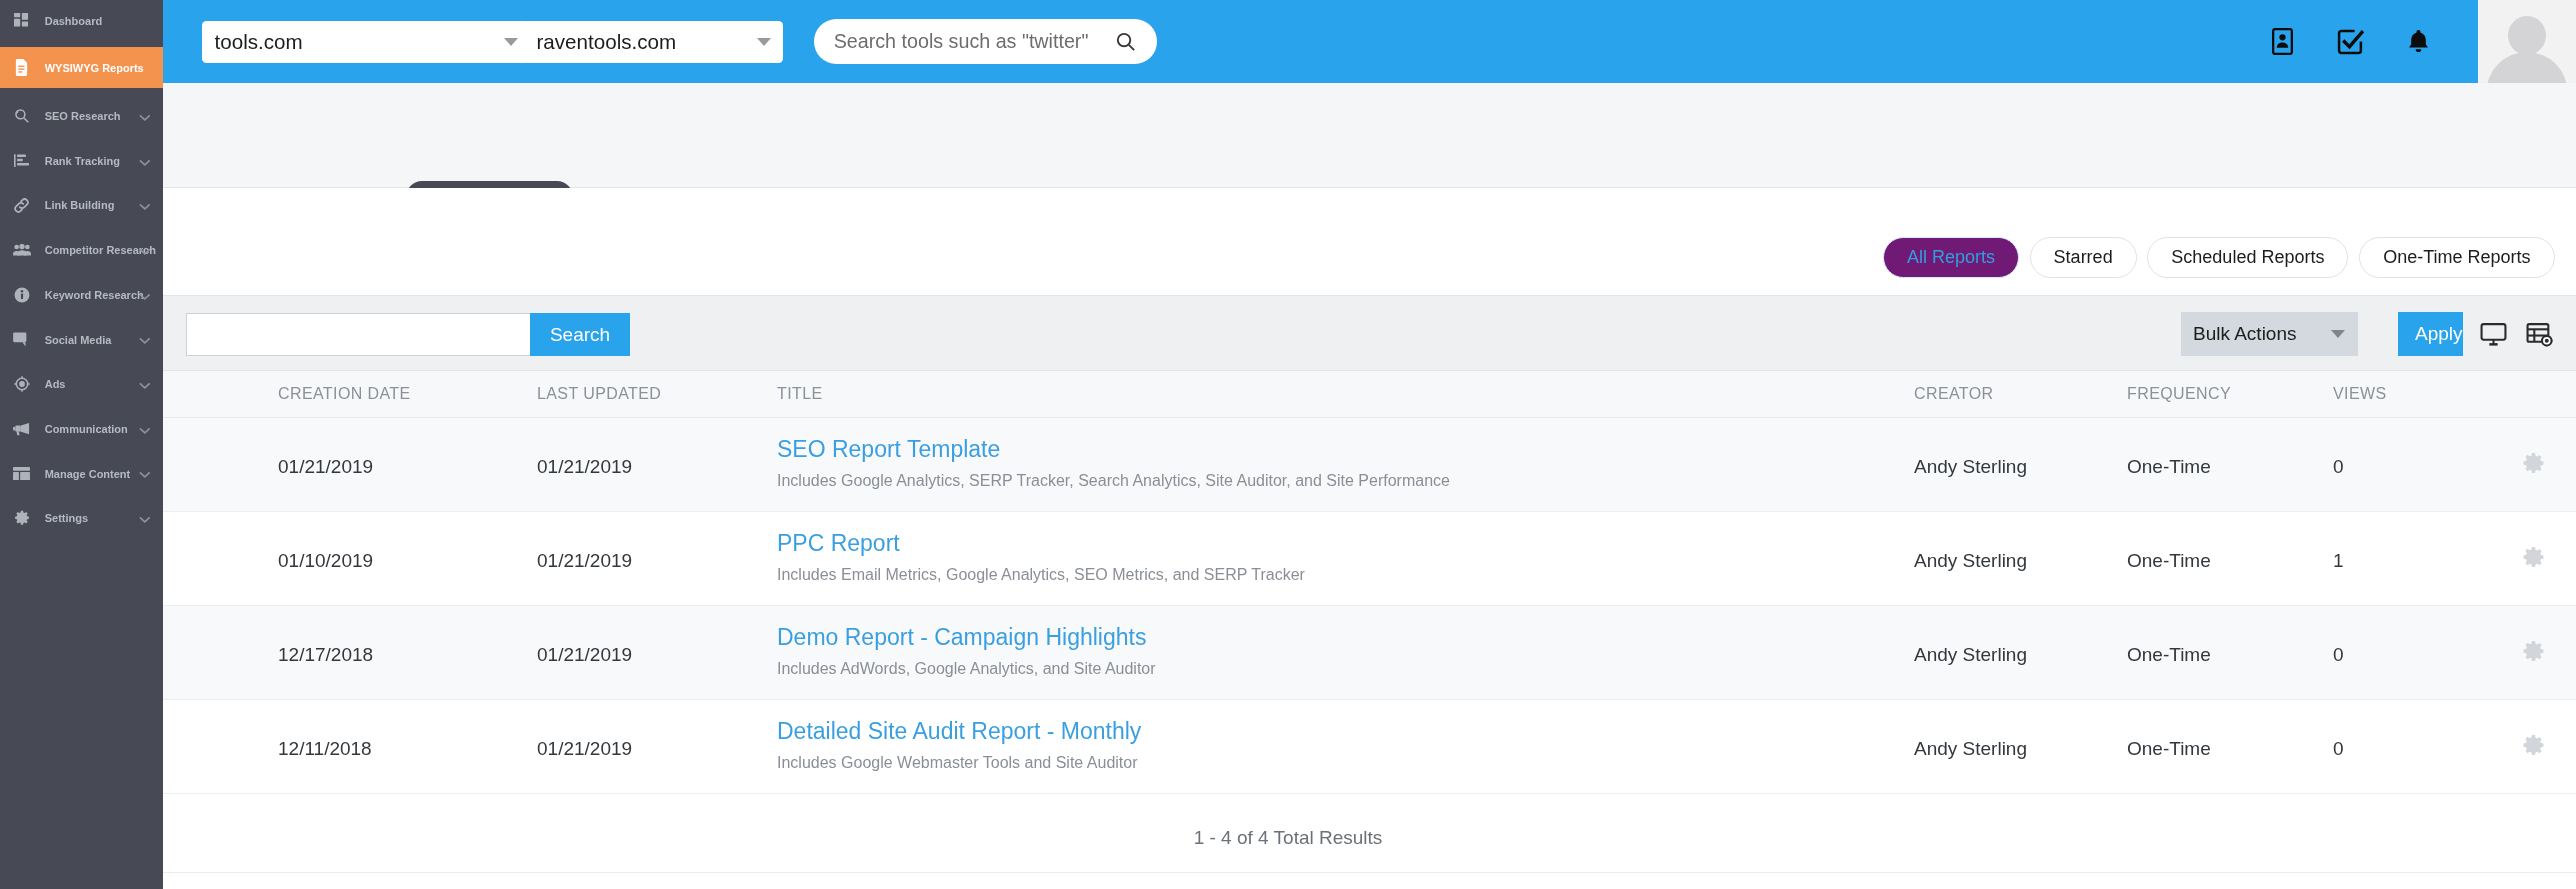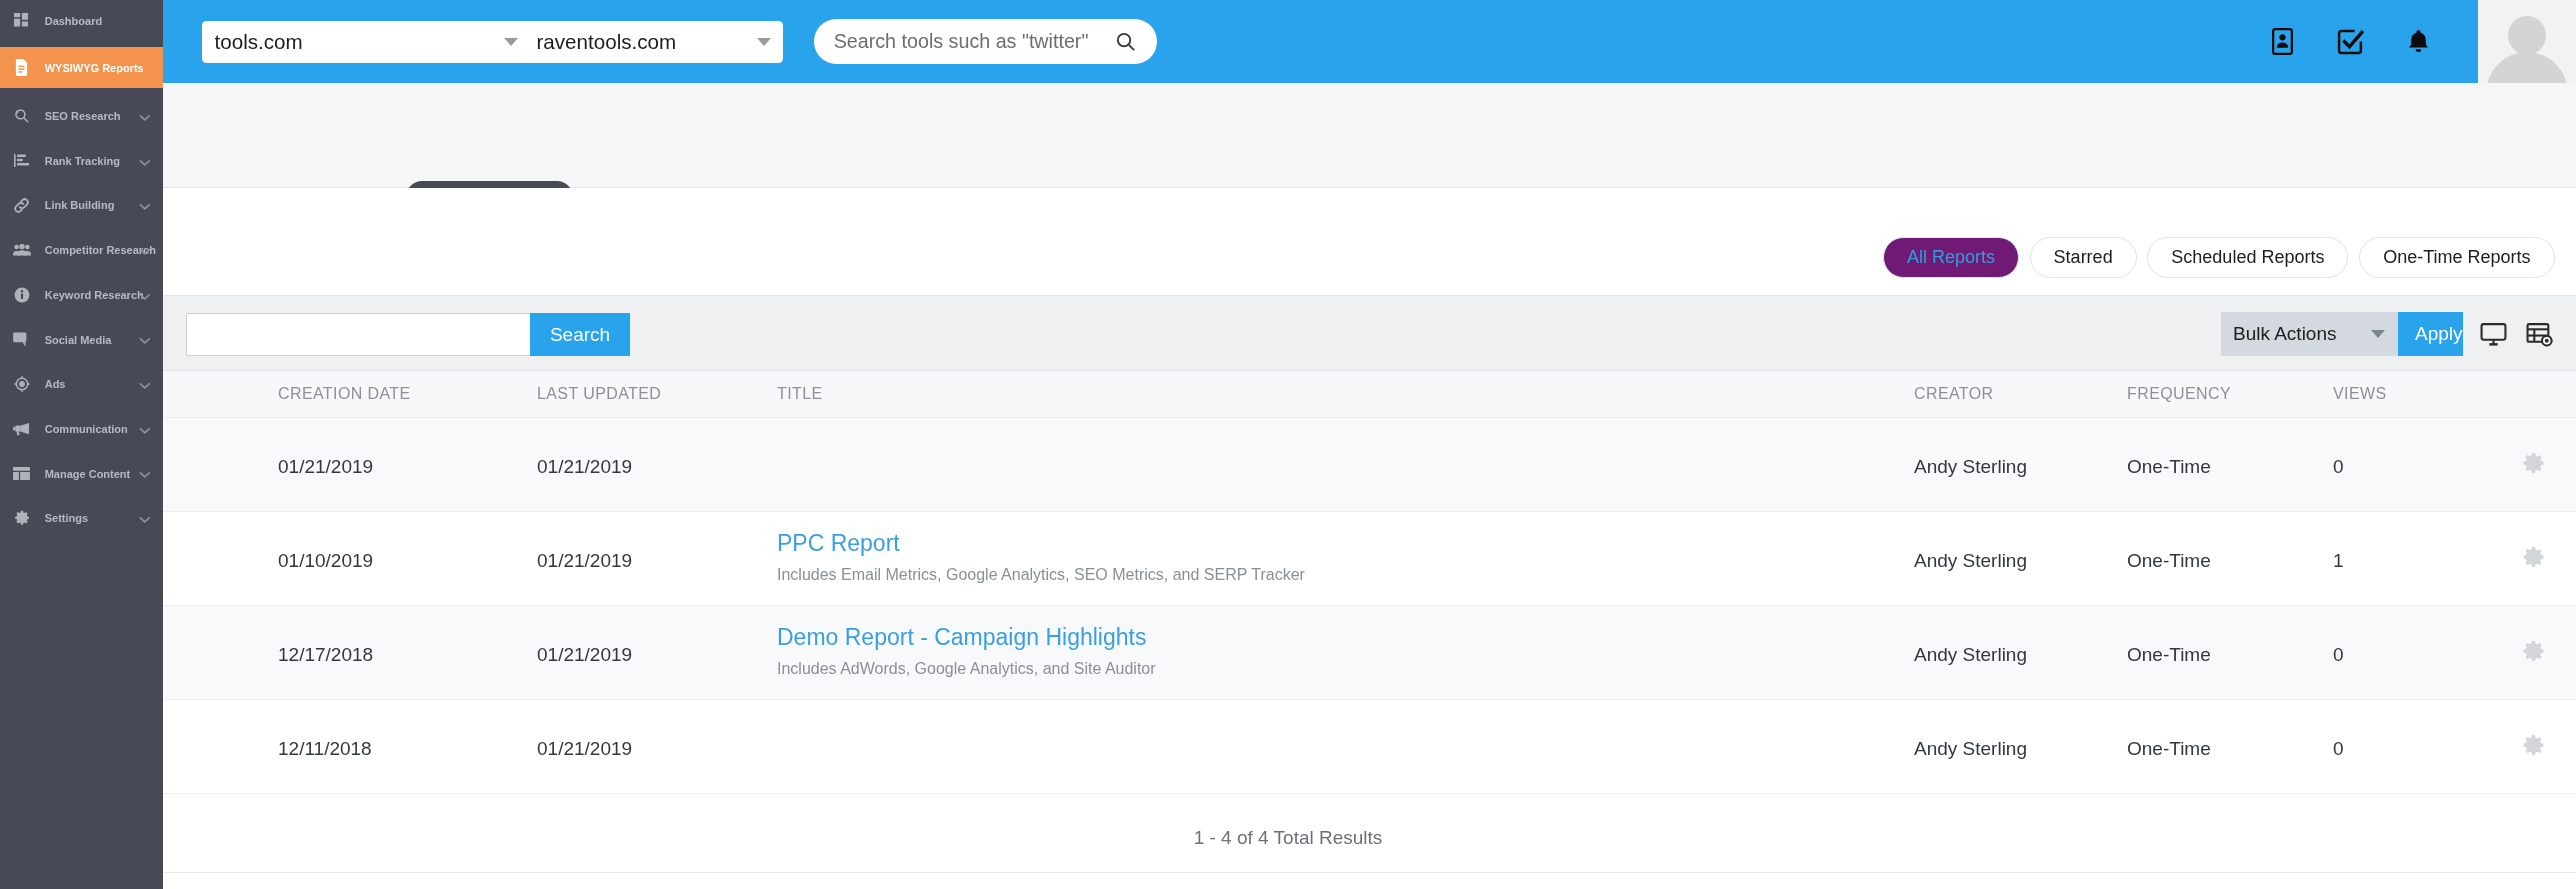--- a/index.html
+++ b/index.html
@@ -120,21 +120,21 @@
     background:#fff; font-size:19px; padding:0 12.5px; outline:none;
     font-family:"Liberation Sans", sans-serif; color:#1d1d1d;
   }
   .tb-search button{
     width:100px; height:43px; border:none; background:#29a3ec; color:#fff;
     font-size:19px; cursor:pointer; font-family:"Liberation Sans", sans-serif;
   }
   .tb-right{
     position:absolute; right:21.5px; top:16px; display:flex; align-items:center; gap:16px;
   }
-  .bulk-group{ display:flex; align-items:stretch; }
+  .bulk-group{ display:flex; align-items:stretch;gap:40px; }
   .bulk-select{
     width:177px; height:44px; background:#d3d9de;
     display:flex;align-items:center; padding:0 12.5px;
     font-size:19px; color:#1d1d1d; cursor:pointer;
   }
   .bulk-select .cap{ flex:1; }
   .bulk-select .caret{
     width:0;height:0;
     border-left:7.2px solid transparent;border-right:7.2px solid transparent;
     border-top:8px solid #7c8690;
@@ -325,20 +325,24 @@
       <div class="th" style="top:14.3px;left:537px;">LAST UPDATED</div>
       <div class="th" style="top:14.3px;left:777px;">TITLE</div>
       <div class="th" style="top:14.3px;left:1914px;">CREATOR</div>
       <div class="th" style="top:14.3px;left:2127px;">FREQUENCY</div>
       <div class="th" style="top:14.3px;left:2333px;">VIEWS</div>
     </div>
 
     <div class="row odd">
       <div class="cell c-created">01/21/2019</div>
       <div class="cell c-updated">01/21/2019</div>
+      <div class="cell c-title">
+        <div class="rtitle">SEO Report Template</div>
+        <div class="rdesc">Includes Google Analytics, SERP Tracker, Search Analytics, Site Auditor, and Site Performance</div>
+      </div>
       <div class="cell c-creator">Andy Sterling</div>
       <div class="cell c-freq">One-Time</div>
       <div class="cell c-views">0</div>
       <div class="cell c-gear">
         <svg width="23" height="23" viewBox="0 0 24 24" fill="currentColor">
           <path d="M12 8.4a3.6 3.6 0 1 0 0 7.2 3.6 3.6 0 0 0 0-7.2zm0 5.4a1.8 1.8 0 1 1 0-3.6 1.8 1.8 0 0 1 0 3.6z"></path>
           <path d="M13.6 1h-3.2l-.5 2.6-1.9.8-2.2-1.5-2.3 2.3 1.5 2.2-.8 1.9L1.6 10v3.2l2.6.5.8 1.9-1.5 2.2 2.3 2.3 2.2-1.5 1.9.8.5 2.6h3.2l.5-2.6 1.9-.8 2.2 1.5 2.3-2.3-1.5-2.2.8-1.9 2.6-.5V10l-2.6-.5-.8-1.9 1.5-2.2-2.3-2.3-2.2 1.5-1.9-.8z"></path>
         </svg>
       </div>
     </div>
@@ -375,20 +379,24 @@
         <svg width="23" height="23" viewBox="0 0 24 24" fill="currentColor">
           <path d="M12 8.4a3.6 3.6 0 1 0 0 7.2 3.6 3.6 0 0 0 0-7.2zm0 5.4a1.8 1.8 0 1 1 0-3.6 1.8 1.8 0 0 1 0 3.6z"></path>
           <path d="M13.6 1h-3.2l-.5 2.6-1.9.8-2.2-1.5-2.3 2.3 1.5 2.2-.8 1.9L1.6 10v3.2l2.6.5.8 1.9-1.5 2.2 2.3 2.3 2.2-1.5 1.9.8.5 2.6h3.2l.5-2.6 1.9-.8 2.2 1.5 2.3-2.3-1.5-2.2.8-1.9 2.6-.5V10l-2.6-.5-.8-1.9 1.5-2.2-2.3-2.3-2.2 1.5-1.9-.8z"></path>
         </svg>
       </div>
     </div>
 
     <div class="row even">
       <div class="cell c-created">12/11/2018</div>
       <div class="cell c-updated">01/21/2019</div>
+      <div class="cell c-title">
+        <div class="rtitle">Detailed Site Audit Report - Monthly</div>
+        <div class="rdesc">Includes Google Webmaster Tools and Site Auditor</div>
+      </div>
       <div class="cell c-creator">Andy Sterling</div>
       <div class="cell c-freq">One-Time</div>
       <div class="cell c-views">0</div>
       <div class="cell c-gear">
         <svg width="23" height="23" viewBox="0 0 24 24" fill="currentColor">
           <path d="M12 8.4a3.6 3.6 0 1 0 0 7.2 3.6 3.6 0 0 0 0-7.2zm0 5.4a1.8 1.8 0 1 1 0-3.6 1.8 1.8 0 0 1 0 3.6z"></path>
           <path d="M13.6 1h-3.2l-.5 2.6-1.9.8-2.2-1.5-2.3 2.3 1.5 2.2-.8 1.9L1.6 10v3.2l2.6.5.8 1.9-1.5 2.2 2.3 2.3 2.2-1.5 1.9.8.5 2.6h3.2l.5-2.6 1.9-.8 2.2 1.5 2.3-2.3-1.5-2.2.8-1.9 2.6-.5V10l-2.6-.5-.8-1.9 1.5-2.2-2.3-2.3-2.2 1.5-1.9-.8z"></path>
         </svg>
       </div>
     </div>

